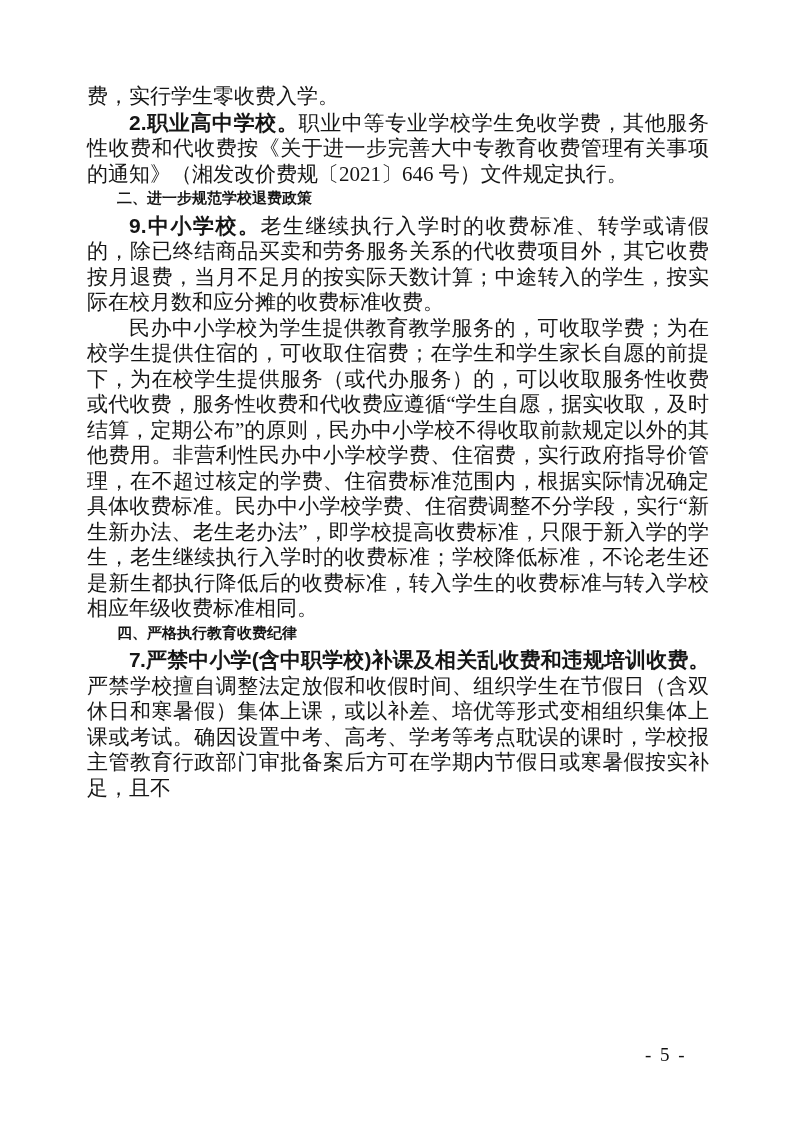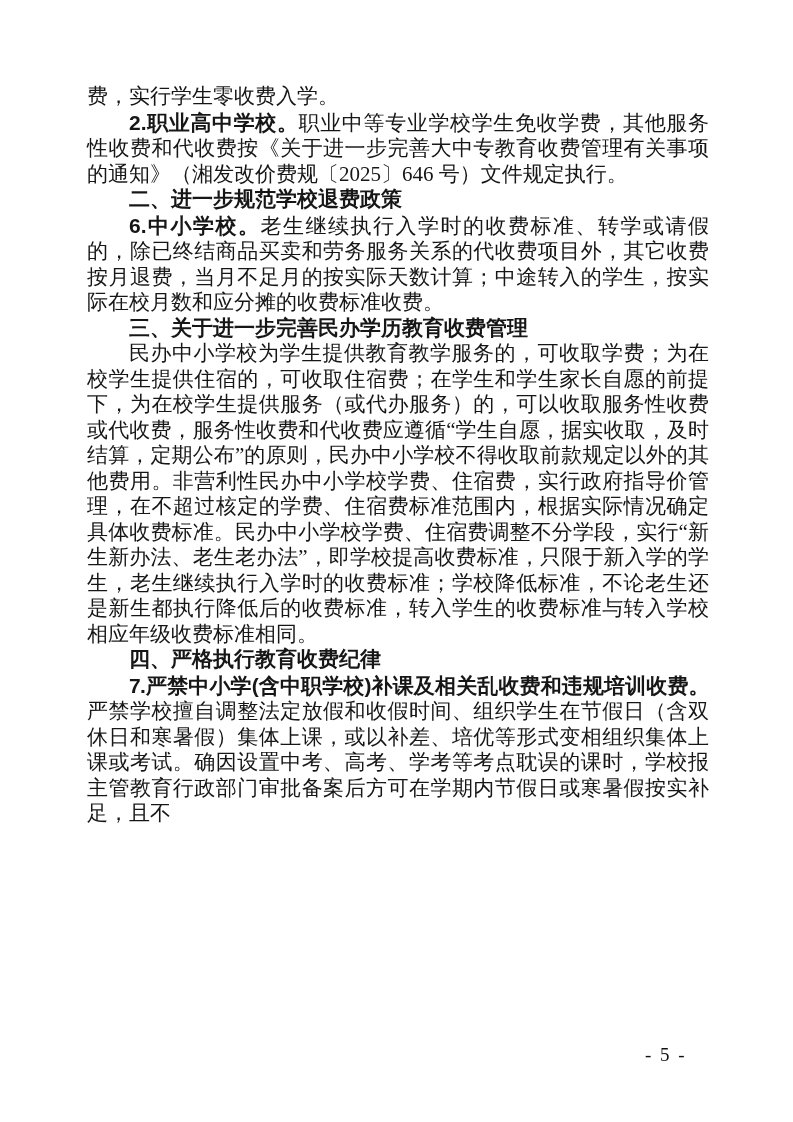--- a/index.html
+++ b/index.html
@@ -30,22 +30,22 @@
     margin: 0;
     text-indent: 2em;
   }
   .content p.cont {
     text-indent: 0;
   }
   .heading {
     margin: 0;
     text-indent: 2em;
     font-weight: bold;
-    font-family: Liberation Serif, serif;
-    font-size: 21px;
+    font-family: Liberation Mono, monospace;
+    font-size: 15px;
     line-height: 25.5px;
   }
   .lead {
     font-weight: bold;
     font-family: "Liberation Sans", "DejaVu Sans", sans-serif;
   }
   .lead.tight {
     letter-spacing: -0.6px;
   }
   .page-number {
@@ -60,28 +60,27 @@
 </style>
 </head>
 <body>
 
 <div class="page">
 
   <div class="content">
 
     <p class="cont"><span>费，实行学生零收费入学。</span></p>
 
-    <p><span class="lead">2.职业高中学校。</span><span>职业中等专业学校学生免收学费，其他服务性收费和代收费按《关于进一步完善大中专教育收费管理有关事项的通知》（湘发改价费规〔2025〕646 号）文件规定执行。</span></p>
+    <p><span class="lead">2.职业高中学校。</span><span>职业中等专业学校学生免收学费，其他服务性收费和代收费按《关于进一步完善大中专教育收费管理有关事项的通知》（湘发改价费规〔2021〕646 号）文件规定执行。</span></p>
 
     <p class="heading"><span>二、进一步规范学校退费政策</span></p>
 
-    <p><span class="lead">6.中小学校。</span><span>老生继续执行入学时的收费标准、转学或请假的，除已终结商品买卖和劳务服务关系的代收费项目外，其它收费按月退费，当月不足月的按实际天数计算；中途转入的学生，按实际在校月数和应分摊的收费标准收费。</span></p>
+    <p><span class="lead">9.中小学校。</span><span>老生继续执行入学时的收费标准、转学或请假的，除已终结商品买卖和劳务服务关系的代收费项目外，其它收费按月退费，当月不足月的按实际天数计算；中途转入的学生，按实际在校月数和应分摊的收费标准收费。</span></p>
 
 
-    <p class="heading"><span>三、关于进一步完善民办学历教育收费管理</span></p>
 
 
     <p><span>民办中小学校为学生提供教育教学服务的，可收取学费；为在校学生提供住宿的，可收取住宿费；在学生和学生家长自愿的前提下，为在校学生提供服务（或代办服务）的，可以收取服务性收费或代收费，服务性收费和代收费应遵循“学生自愿，据实收取，及时结算，定期公布”的原则，民办中小学校不得收取前款规定以外的其他费用。非营利性民办中小学校学费、住宿费，实行政府指导价管理，在不超过核定的学费、住宿费标准范围内，根据实际情况确定具体收费标准。民办中小学校学费、住宿费调整不分学段，实行“新生新办法、老生老办法”，即学校提高收费标准，只限于新入学的学生，老生继续执行入学时的收费标准；学校降低标准，不论老生还是新生都执行降低后的收费标准，转入学生的收费标准与转入学校相应年级收费标准相同。</span></p>
 
     <p class="heading"><span>四、严格执行教育收费纪律</span></p>
 
     <p><span class="lead tight">7.严禁中小学(含中职学校)补课及相关乱收费和违规培训收费。</span><span>严禁学校擅自调整法定放假和收假时间、组织学生在节假日（含双休日和寒暑假）集体上课，或以补差、培优等形式变相组织集体上课或考试。确因设置中考、高考、学考等考点耽误的课时，学校报主管教育行政部门审批备案后方可在学期内节假日或寒暑假按实补足，且不</span></p>
 
   </div>
 

